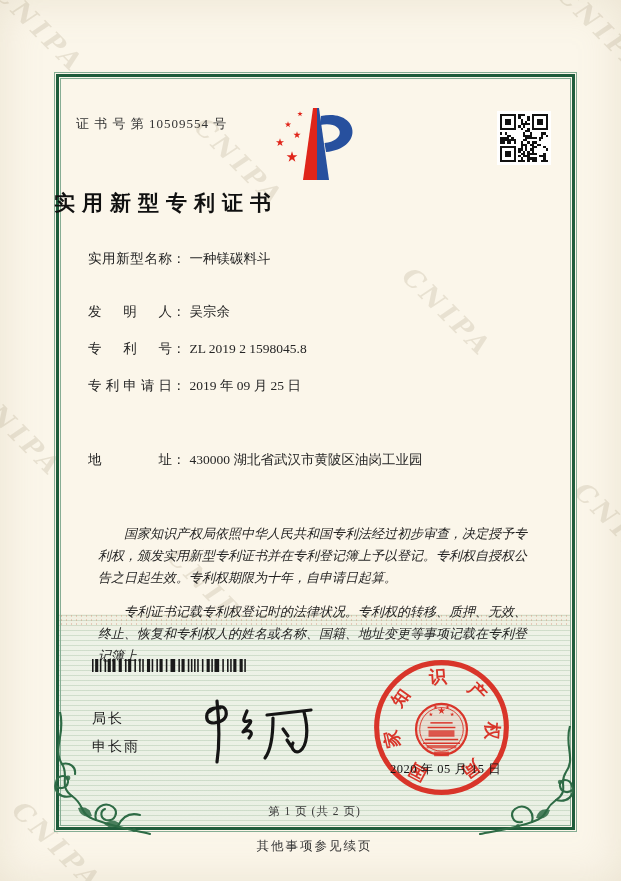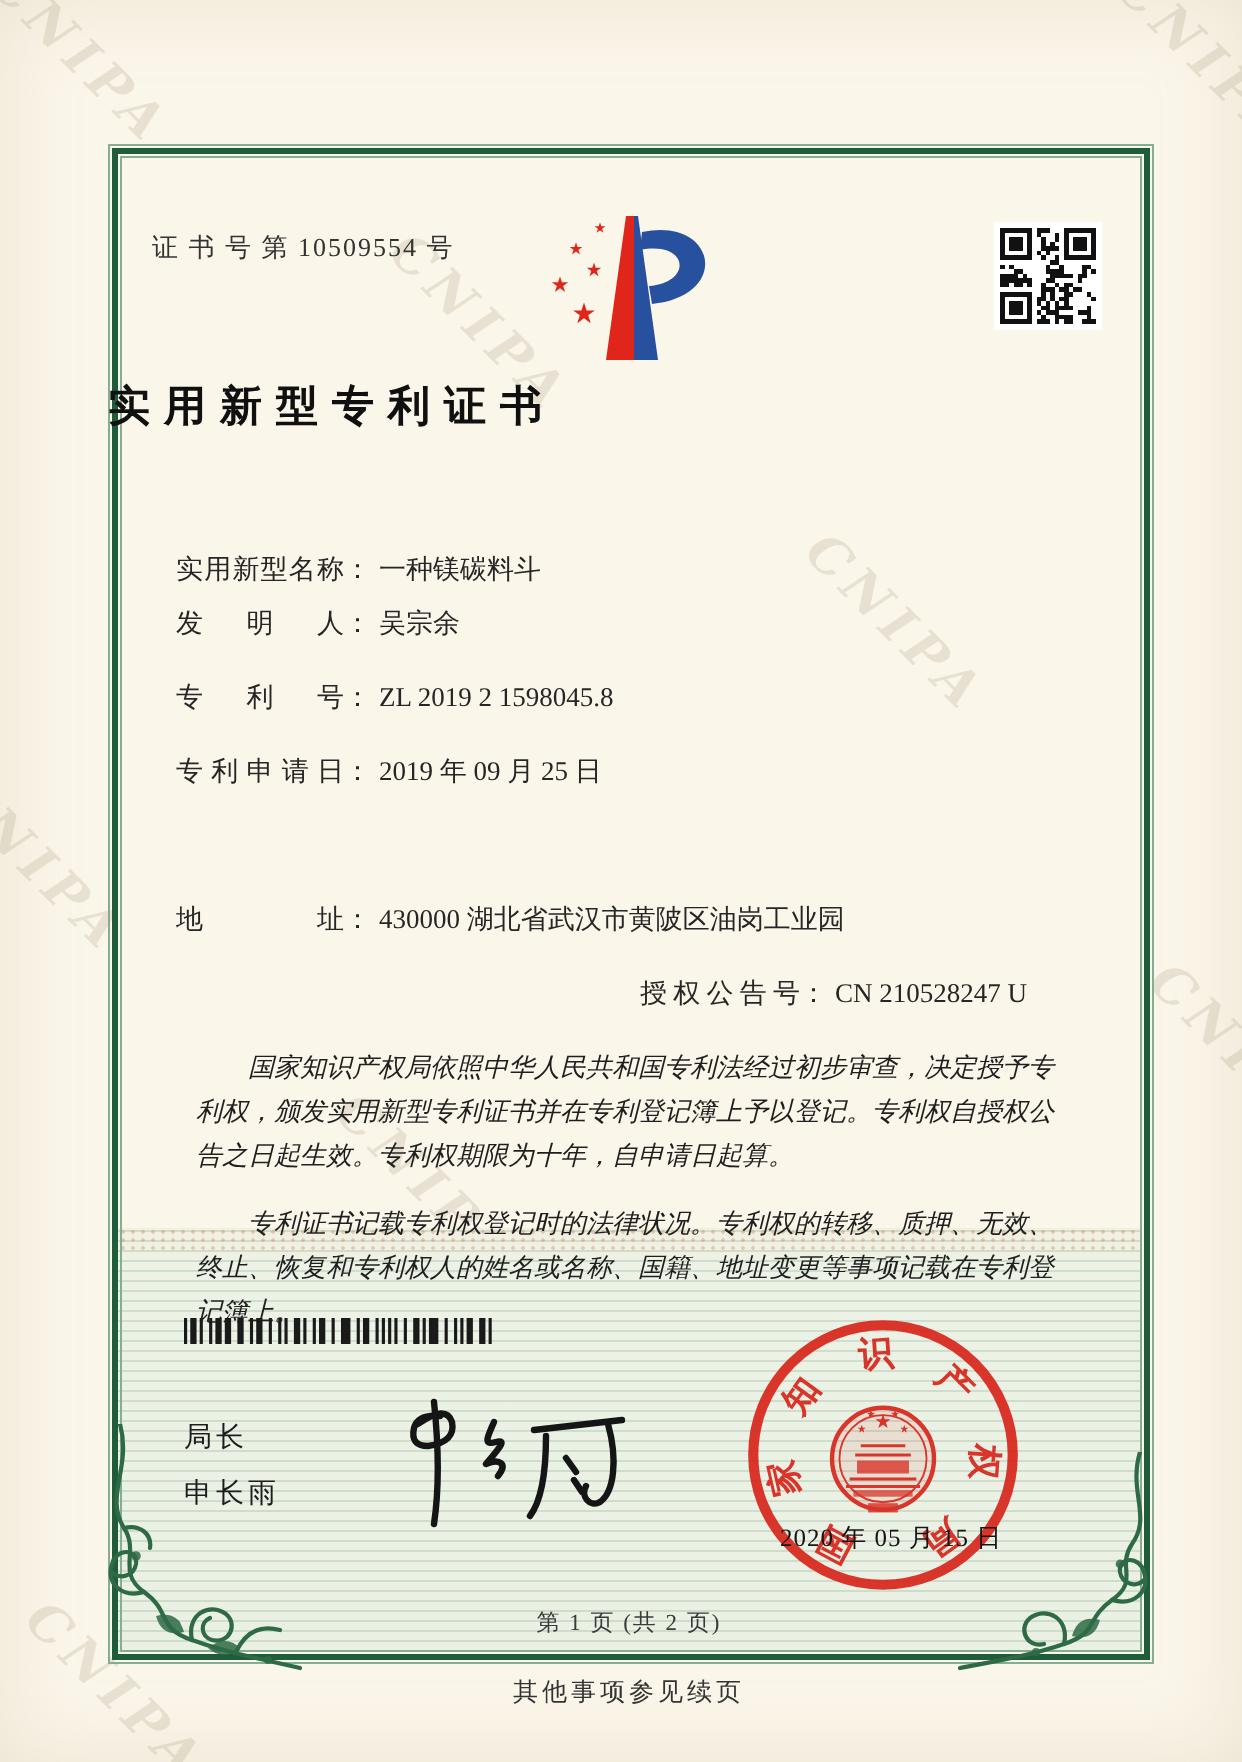--- a/index.html
+++ b/index.html
@@ -134,37 +134,34 @@
       <path d="M1 1h5v5h-5z M15 1h5v5h-5z M1 15h5v5h-5z"></path>
     </g>
     <g fill="#111">
       <path d="M2 2h3v3h-3z M16 2h3v3h-3z M2 16h3v3h-3z"></path>
       <path id="qr-rand" d="M8 0h1v1h-1zM9 0h1v1h-1zM10 0h1v1h-1zM8 1h1v1h-1zM12 1h1v1h-1zM9 2h1v1h-1zM12 2h1v1h-1zM9 3h1v1h-1zM11 3h1v1h-1zM9 4h1v1h-1zM10 4h1v1h-1zM11 4h1v1h-1zM12 4h1v1h-1zM8 5h1v1h-1zM10 5h1v1h-1zM9 6h1v1h-1zM12 6h1v1h-1zM11 7h1v1h-1zM12 7h1v1h-1zM0 8h1v1h-1zM2 8h1v1h-1zM10 8h1v1h-1zM13 8h1v1h-1zM18 8h1v1h-1zM19 8h1v1h-1zM3 9h1v1h-1zM4 9h1v1h-1zM10 9h1v1h-1zM11 9h1v1h-1zM12 9h1v1h-1zM13 9h1v1h-1zM18 9h1v1h-1zM20 9h1v1h-1zM0 10h1v1h-1zM1 10h1v1h-1zM2 10h1v1h-1zM3 10h1v1h-1zM5 10h1v1h-1zM11 10h1v1h-1zM12 10h1v1h-1zM13 10h1v1h-1zM14 10h1v1h-1zM15 10h1v1h-1zM17 10h1v1h-1zM18 10h1v1h-1zM0 11h1v1h-1zM1 11h1v1h-1zM2 11h1v1h-1zM3 11h1v1h-1zM4 11h1v1h-1zM5 11h1v1h-1zM6 11h1v1h-1zM10 11h1v1h-1zM11 11h1v1h-1zM17 11h1v1h-1zM0 12h1v1h-1zM1 12h1v1h-1zM3 12h1v1h-1zM4 12h1v1h-1zM6 12h1v1h-1zM9 12h1v1h-1zM12 12h1v1h-1zM14 12h1v1h-1zM15 12h1v1h-1zM9 13h1v1h-1zM10 13h1v1h-1zM11 13h1v1h-1zM13 13h1v1h-1zM14 13h1v1h-1zM16 13h1v1h-1zM17 13h1v1h-1zM9 14h1v1h-1zM11 14h1v1h-1zM14 14h1v1h-1zM15 14h1v1h-1zM19 14h1v1h-1zM8 15h1v1h-1zM9 15h1v1h-1zM11 15h1v1h-1zM13 15h1v1h-1zM14 15h1v1h-1zM20 15h1v1h-1zM8 16h1v1h-1zM10 16h1v1h-1zM12 16h1v1h-1zM14 16h1v1h-1zM9 17h1v1h-1zM10 17h1v1h-1zM12 17h1v1h-1zM13 17h1v1h-1zM14 17h1v1h-1zM15 17h1v1h-1zM19 17h1v1h-1zM8 18h1v1h-1zM10 18h1v1h-1zM11 18h1v1h-1zM12 18h1v1h-1zM17 18h1v1h-1zM18 18h1v1h-1zM19 18h1v1h-1zM9 19h1v1h-1zM12 19h1v1h-1zM13 19h1v1h-1zM14 19h1v1h-1zM15 19h1v1h-1zM19 19h1v1h-1zM8 20h1v1h-1zM9 20h1v1h-1zM10 20h1v1h-1zM12 20h1v1h-1zM14 20h1v1h-1zM15 20h1v1h-1zM18 20h1v1h-1zM19 20h1v1h-1zM20 20h1v1h-1z"></path>
     </g>
   </svg>
 
   <div class="title">实用新型专利证书</div>
 
-  <div class="frow" style="top:276px">
+  <div class="frow" style="top:250px">
     <span class="flabel w84">实用新型名称</span><span class="colon">：</span><span class="fvalue">一种镁碳料斗</span>
   </div>
   <div class="frow" style="top:303px">
     <span class="flabel w84">发明人</span><span class="colon">：</span><span class="fvalue">吴宗余</span>
   </div>
   <div class="frow" style="top:340px">
     <span class="flabel w84">专利号</span><span class="colon">：</span><span class="fvalue">ZL 2019 2 1598045.8</span>
   </div>
   <div class="frow" style="top:377px">
     <span class="flabel w84">专利申请日</span><span class="colon">：</span><span class="fvalue">2019 年 09 月 25 日</span>
   </div>
   <div class="frow" style="top:451px">
     <span class="flabel w84">地址</span><span class="colon">：</span><span class="fvalue">430000 湖北省武汉市黄陂区油岗工业园</span>
-  </div>
-  <div class="frow" style="top:488px;left:320px">
-    <span class="flabel w80">授权公告号</span><span class="colon">：</span><span class="fvalue">CN 210528247 U</span>
   </div>
 
   <div class="paras">
     <p>国家知识产权局依照中华人民共和国专利法经过初步审查，决定授予专利权，颁发实用新型专利证书并在专利登记簿上予以登记。专利权自授权公告之日起生效。专利权期限为十年，自申请日起算。</p>
     <p>专利证书记载专利权登记时的法律状况。专利权的转移、质押、无效、终止、恢复和专利权人的姓名或名称、国籍、地址变更等事项记载在专利登记簿上。</p>
   </div>
 
   <svg class="barcode" viewBox="0 0 100 12" preserveAspectRatio="none">
     <path id="barcode-bars" fill="#1a1a1a" d="M0 0h1v12h-1zM2 0h2v12h-2zM5 0h1v12h-1zM8 0h1v12h-1zM10 0h2v12h-2zM13 0h2v12h-2zM17 0h2v12h-2zM21 0h1v12h-1zM23 0h2v12h-2zM27 0h1v12h-1zM30 0h1v12h-1zM32 0h1v12h-1zM35 0h2v12h-2zM38 0h1v12h-1zM41 0h1v12h-1zM43 0h2v12h-2zM47 0h1v12h-1zM50 0h3v12h-3zM55 0h1v12h-1zM57 0h2v12h-2zM61 0h1v12h-1zM63 0h1v12h-1zM65 0h1v12h-1zM67 0h1v12h-1zM70 0h1v12h-1zM73 0h2v12h-2zM76 0h1v12h-1zM78 0h3v12h-3zM83 0h1v12h-1zM86 0h1v12h-1zM88 0h1v12h-1zM90 0h2v12h-2zM94 0h2v12h-2zM97 0h1v12h-1z"></path>
   </svg>

